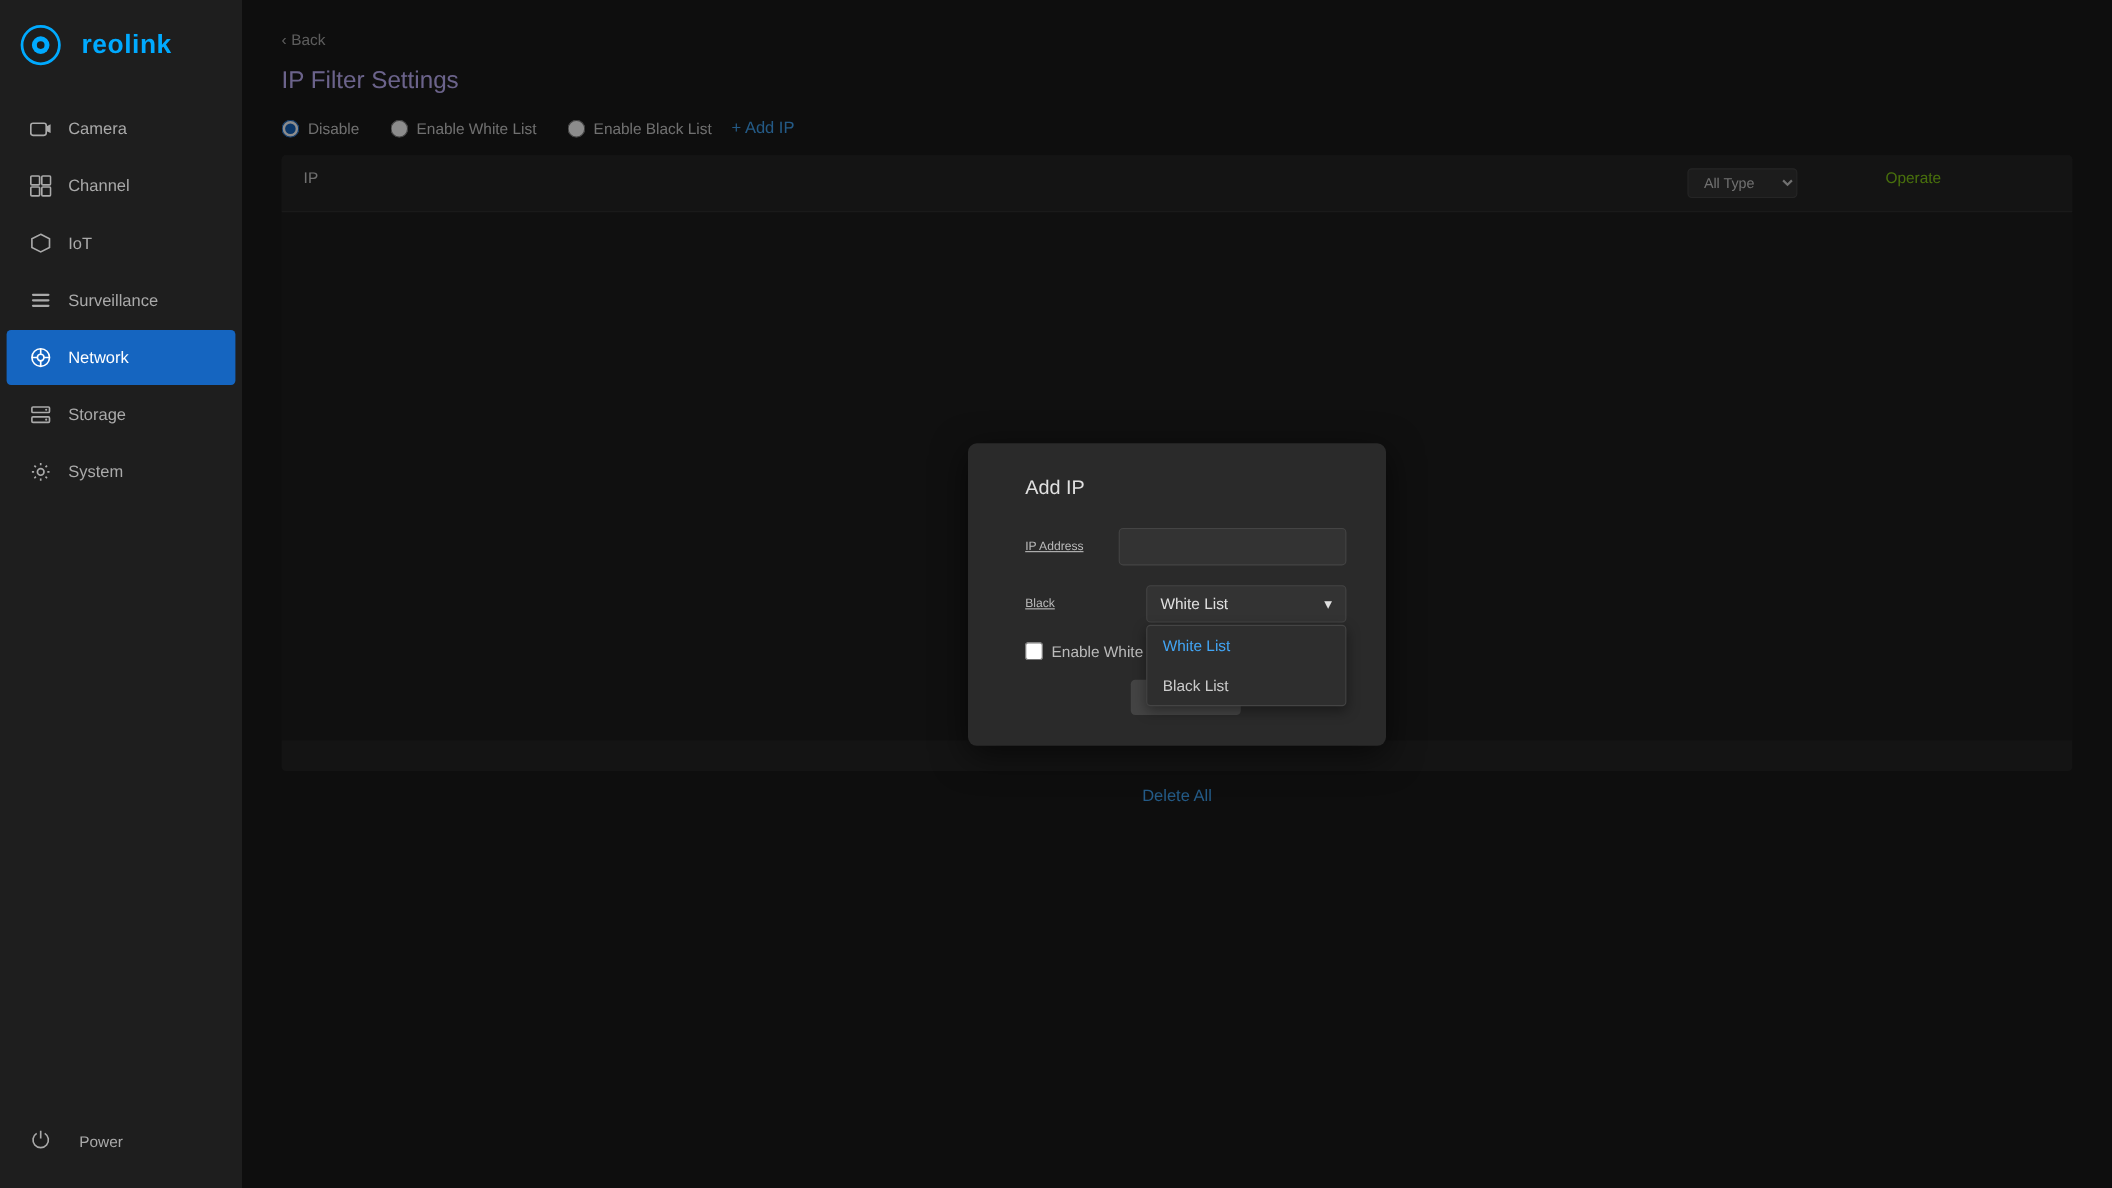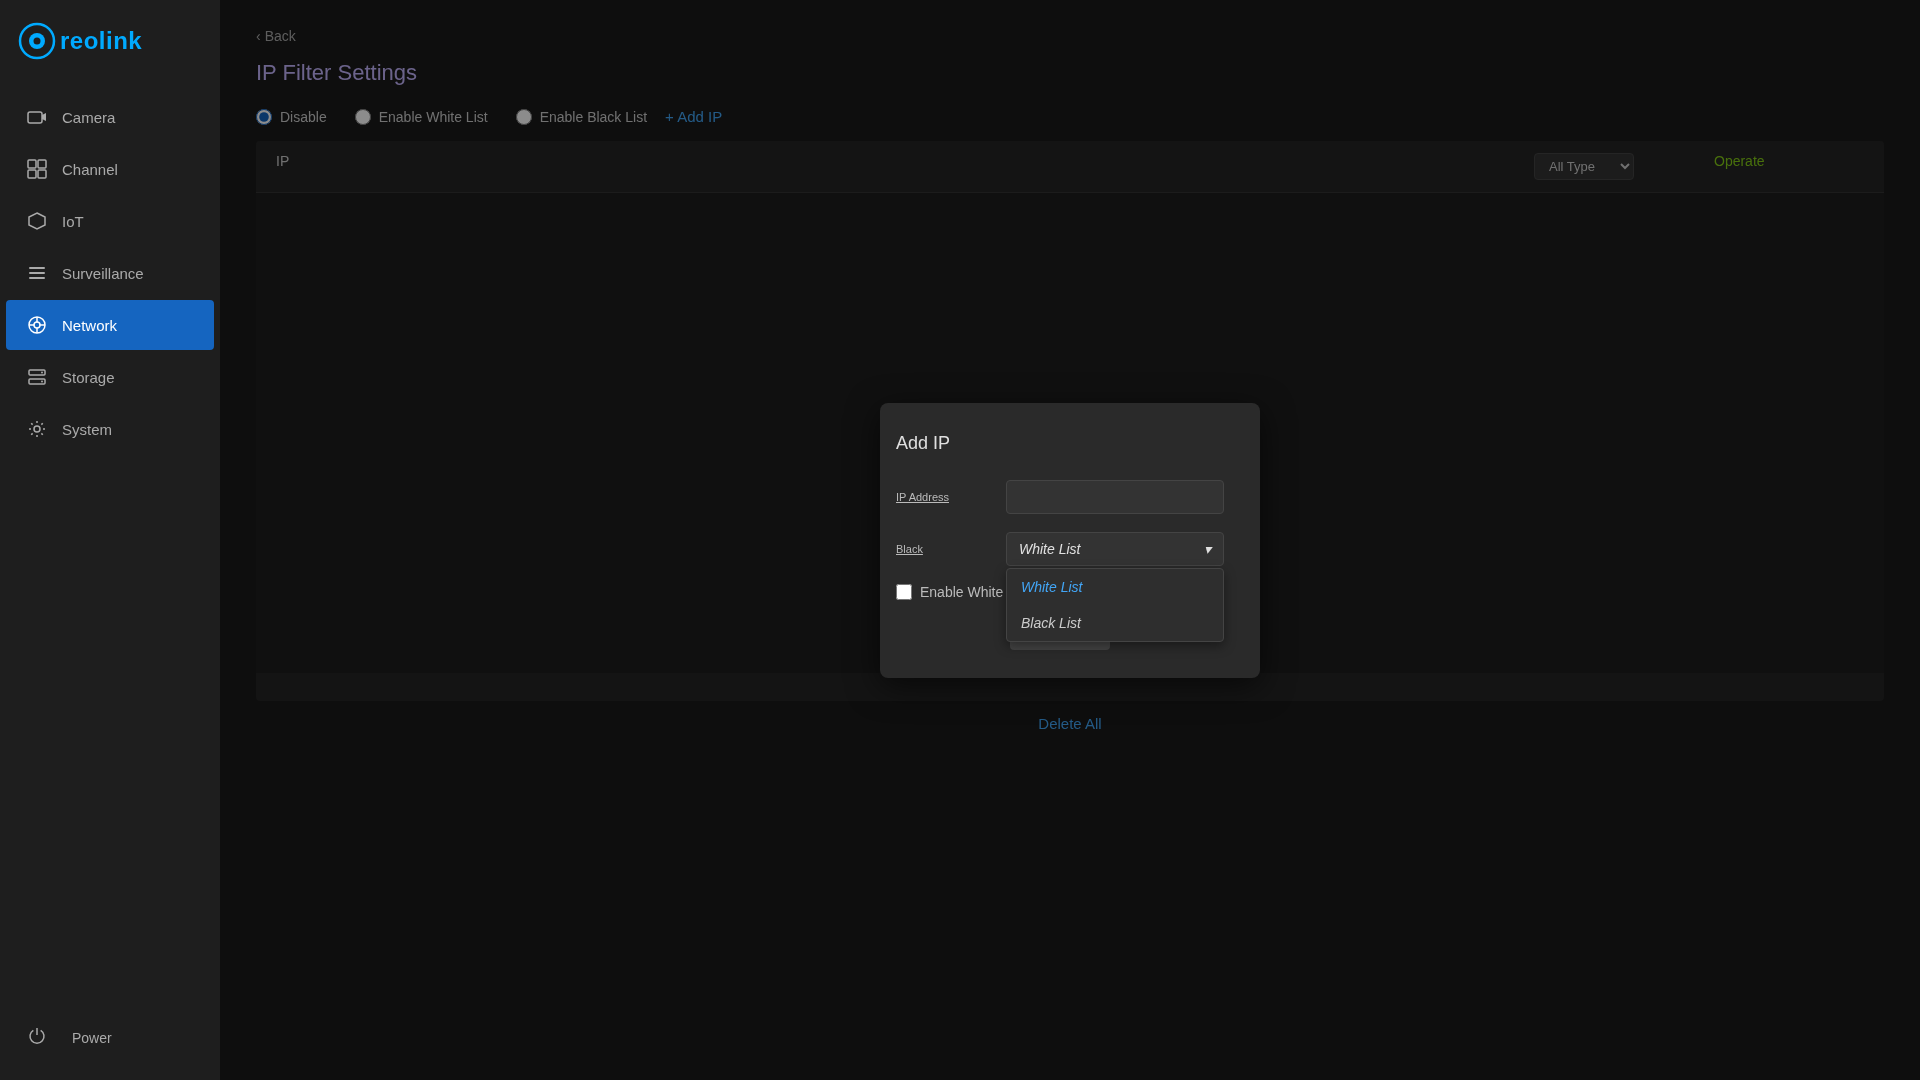--- a/index.html
+++ b/index.html
@@ -223,21 +223,21 @@
       background: rgba(0,0,0,0.45);
       display: flex;
       align-items: center;
       justify-content: center;
       z-index: 100;
     }
 
     .modal {
       background: #2a2a2a;
       border-radius: 8px;
-      padding: 30px 36px 28px 16px;
+      padding: 30px 36px 28px 52px;
       width: 380px;
       box-shadow: 0 8px 32px rgba(0,0,0,0.6);
       position: relative;
     }
 
     .modal-title {
       font-size: 18px;
       color: #e0e0e0;
       margin-bottom: 26px;
       font-weight: 400;
@@ -264,21 +264,20 @@
       color: #e0e0e0;
       padding: 8px 12px;
       border-radius: 4px;
       font-size: 14px;
       outline: none;
     }
 
     .type-select-wrapper {
       flex: 1;
       position: relative;
-      font-style: italic;
     }
 
     .type-dropdown-btn {
       width: 100%;
       background: #333;
       border: 1px solid #444;
       color: #e0e0e0;
       padding: 8px 12px;
       border-radius: 4px;
       font-size: 14px;
@@ -333,21 +332,21 @@
       padding: 8px 28px;
       border-radius: 4px;
       cursor: pointer;
       font-size: 14px;
     }
 
     
     .logo-container {
       display: flex;
       align-items: center;
-      gap: 0;
+      gap: 14px;
       padding: 22px 18px 28px 18px;
     }
   </style>
 </head>
 <body>
 
 <div class="sidebar">
   <div class="logo-container">
     <svg width="38" height="38" viewBox="0 0 38 38">
       <circle cx="19" cy="19" r="17" fill="none" stroke="#00aaff" stroke-width="2.5"></circle>

